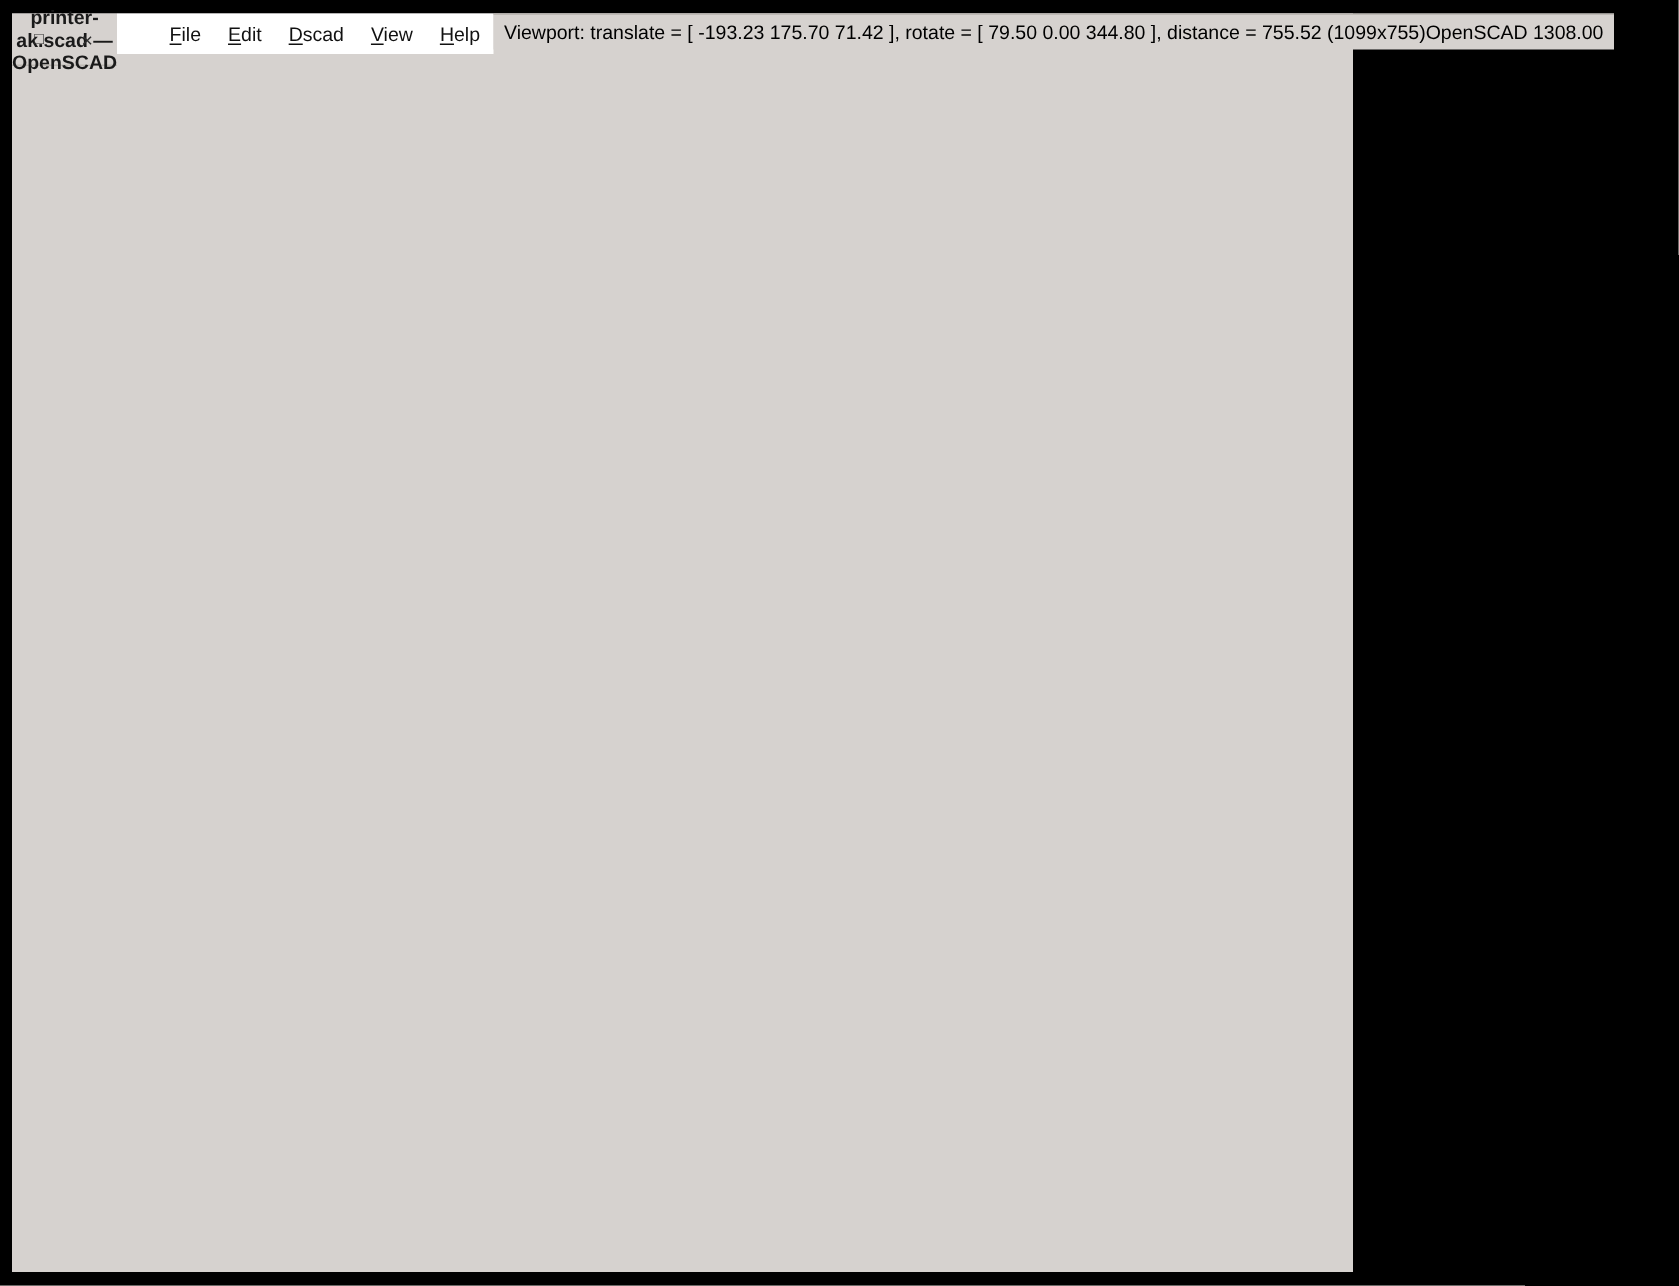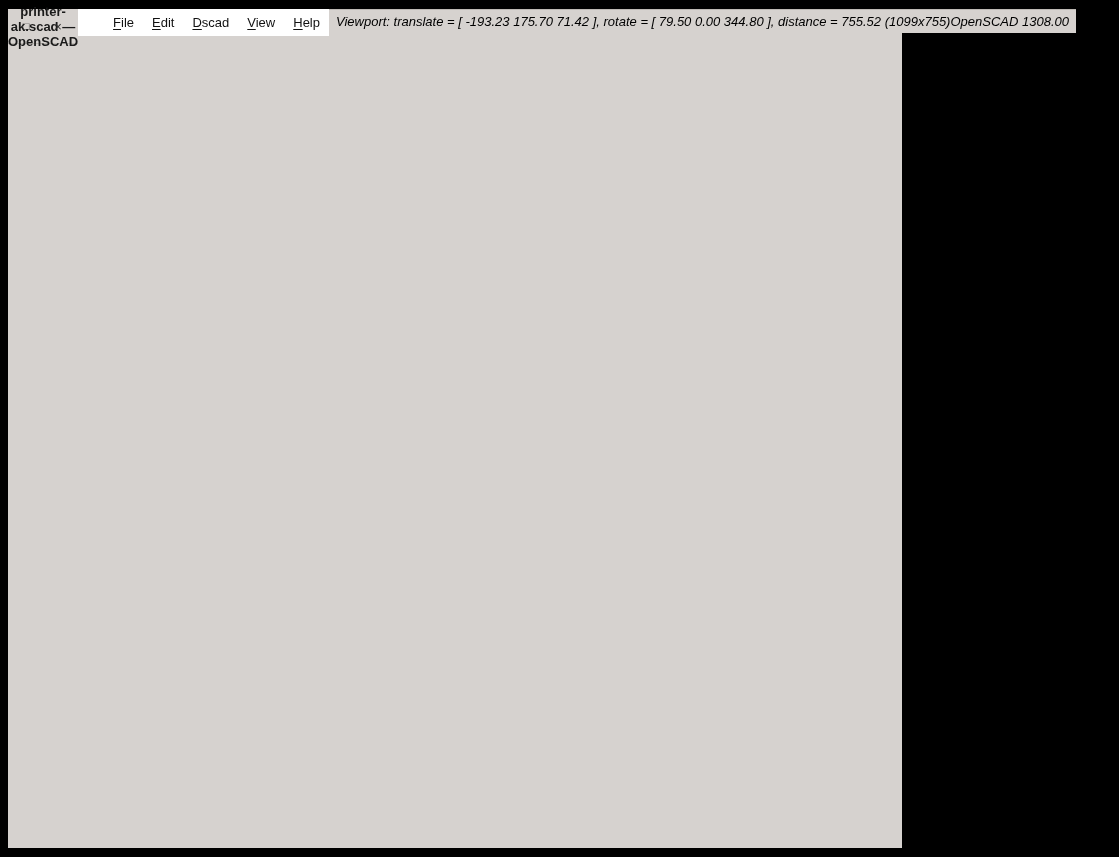--- a/index.html
+++ b/index.html
@@ -29,21 +29,21 @@
   }
   .menu-item{padding:3px 9px;white-space:nowrap;}
   .menu-item .mn{text-decoration:underline;text-underline-offset:2px;}
   .viewport{
     height:755px;min-height:755px;position:relative;background:#ffffdf;overflow:hidden;
   }
   .viewport svg{display:block;}
   .statusbar{
     height:23px;min-height:23px;background:#d6d2cf;border-top:1px solid #bdb9b4;
     display:flex;align-items:center;justify-content:space-between;
-    padding:0 7px;font-size:13px;color:#000;white-space:nowrap;font-style:italic;
+    padding:0 7px;font-size:13px;color:#000;white-space:nowrap;
   }
   text{font-family:"Liberation Sans", sans-serif;}
 </style>
 </head>
 <body>
 
 <div class="window">
 
   <div class="titlebar">
     <div class="title">printer-ak.scad — OpenSCAD</div>

